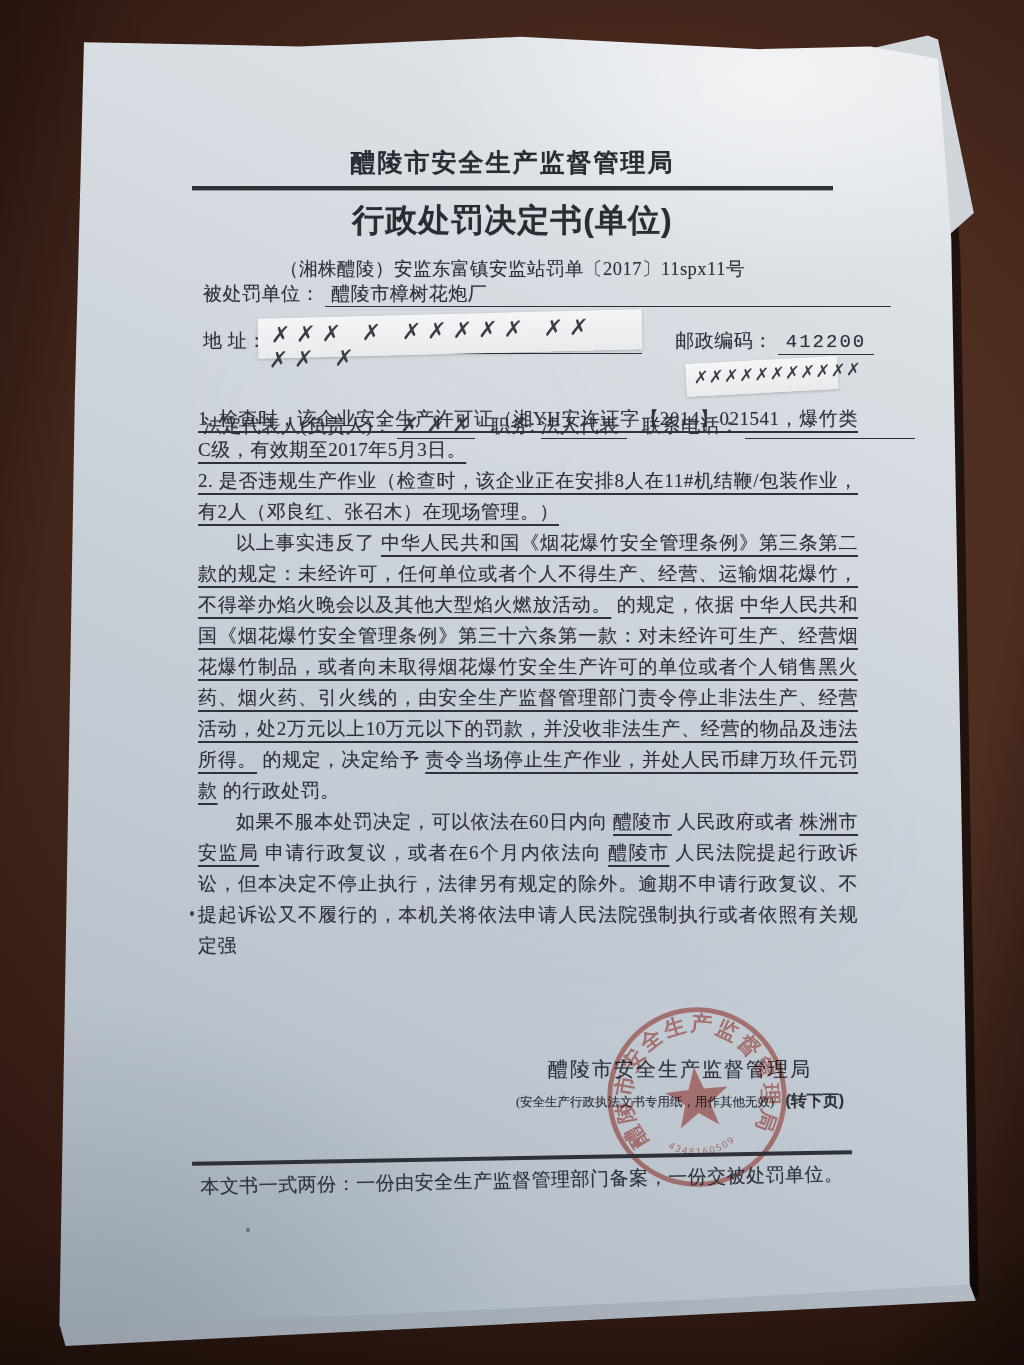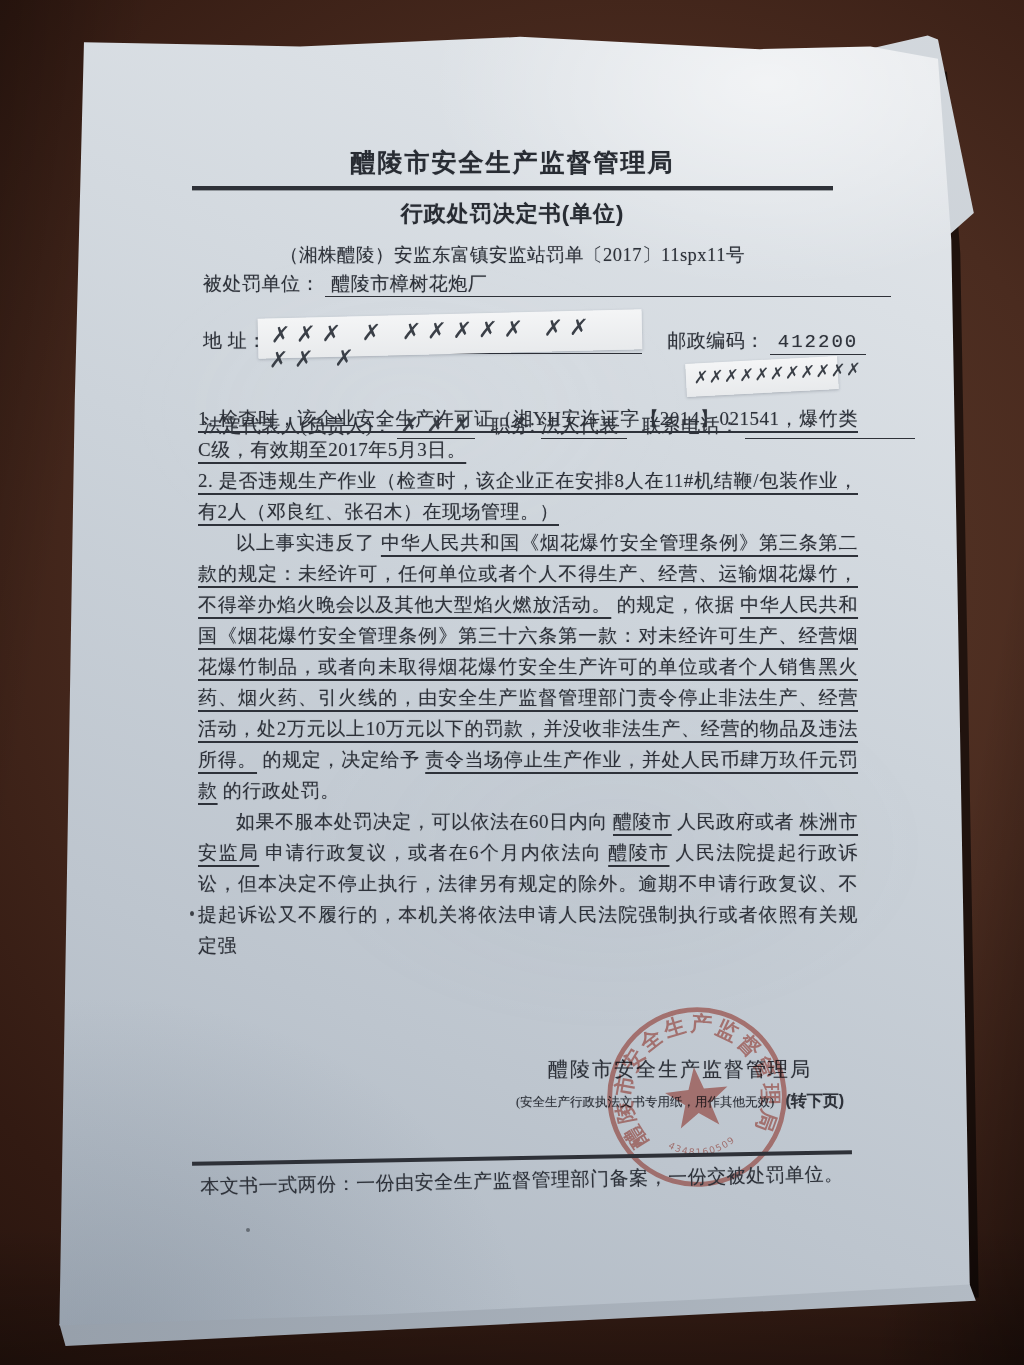--- a/index.html
+++ b/index.html
@@ -42,21 +42,21 @@
   }
   .grain{position:absolute;inset:0;opacity:.5;
     background:
       radial-gradient(ellipse 40% 18% at 40% 30%, rgba(255,255,255,.10), transparent 70%),
       radial-gradient(ellipse 45% 20% at 60% 62%, rgba(120,130,145,.10), transparent 70%);
   }
   .txt{position:absolute;letter-spacing:.5px;text-shadow:0 0 1px rgba(46,50,58,.38);}
   .hdr{left:190px;top:146px;width:645px;text-align:center;}
   .agency{font-family:"Liberation Sans","DejaVu Sans",sans-serif;font-weight:bold;font-size:25px;letter-spacing:2px;color:#282c33;}
   .rule{height:4px;background:#2e3138;margin:7px 2px 0 2px;box-shadow:0 1px 0 rgba(46,49,56,.4);}
-  .doctitle{font-family:"Liberation Sans","DejaVu Sans",sans-serif;font-weight:bold;font-size:22px;letter-spacing:1px;color:#282c33;margin-top:9px;}
+  .doctitle{font-family:"Liberation Sans","DejaVu Sans",sans-serif;font-weight:bold;font-size:32px;letter-spacing:1px;color:#282c33;margin-top:9px;}
   .docnum{font-size:18.5px;margin-top:13px;letter-spacing:.5px;}
   .frow{left:203px;width:700px;font-size:19px;white-space:nowrap;}
   .ul{border-bottom:1.6px solid #2e3138;display:inline-block;line-height:24px;}
   .lbl{display:inline-block;}
   .body-flow{left:198px;top:403px;width:660px;font-size:19px;line-height:31px;text-align:justify;}
   .body-flow p{margin:0;}
   .indent{text-indent:2em;}
   .u{text-decoration:underline;text-decoration-thickness:1.5px;text-underline-offset:6px;}
   .tape{position:absolute;background:linear-gradient(180deg,#f4f5f6,#e8eaec);box-shadow:0 1px 3px rgba(30,40,55,.25);}
   .hand{font-family:"DejaVu Sans",sans-serif;color:#3a3f47;font-weight:600;transform:skewX(-6deg);display:inline-block;}
@@ -81,29 +81,29 @@
   <div class="paper">
     <div class="grain"></div>
 
     <div class="txt hdr">
       <div class="agency">醴陵市安全生产监督管理局</div>
       <div class="rule"></div>
       <div class="doctitle">行政处罚决定书(单位)</div>
       <div class="docnum">（湘株醴陵）安监东富镇安监站罚单〔2017〕11spx11号</div>
     </div>
 
-    <div class="txt frow" style="top:271px;">
+    <div class="txt frow" style="top:281px;">
       <span class="lbl">被处罚单位：</span>
       <span class="ul" style="width:560px;padding-left:6px;">醴陵市樟树花炮厂</span>
     </div>
 
     <div class="txt frow" style="top:328px;">
       <span class="lbl">地  址：</span>
       <span class="ul" style="width:370px;">&nbsp;</span>
-      <span class="lbl" style="margin-left:20px;">邮政编码：</span>
+      <span class="lbl" style="margin-left:28px;">邮政编码：</span>
       <span class="ul" style="width:96px;text-align:center;letter-spacing:2px;font-family:Liberation Mono, monospace;">412200</span>
     </div>
 
     <div class="txt frow" style="top:374px;">
       <span class="lbl">法定代表人(负责人)：</span>
       <span class="ul" style="width:78px;text-align:center;"><span class="hand" style="font-size:21px;">✗ ✗ ✗</span></span>
       <span class="lbl" style="margin-left:10px;margin-top:39px;">职务:</span>
       <span class="ul" style="width:86px;text-align:left;">法人代表</span>
       <span class="lbl" style="margin-left:10px;">联系电话：</span>
       <span class="ul" style="width:170px;">&nbsp;</span>

